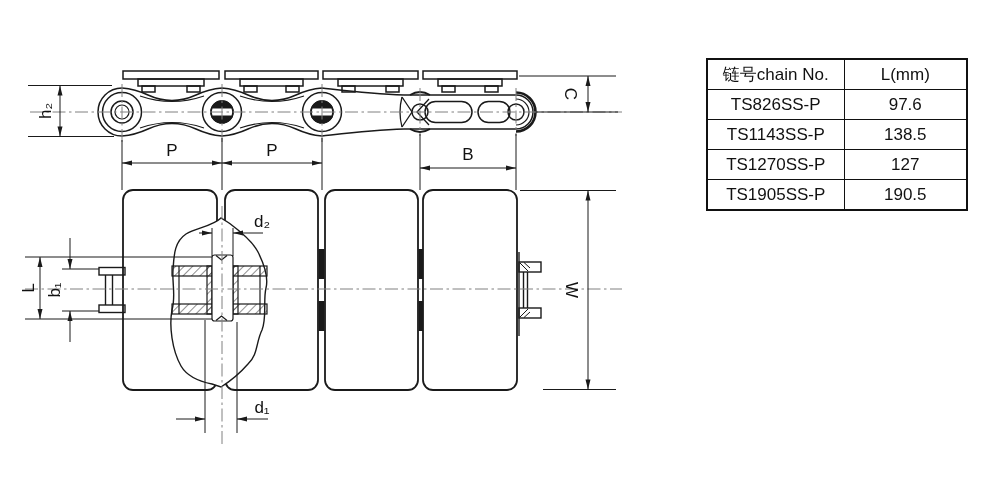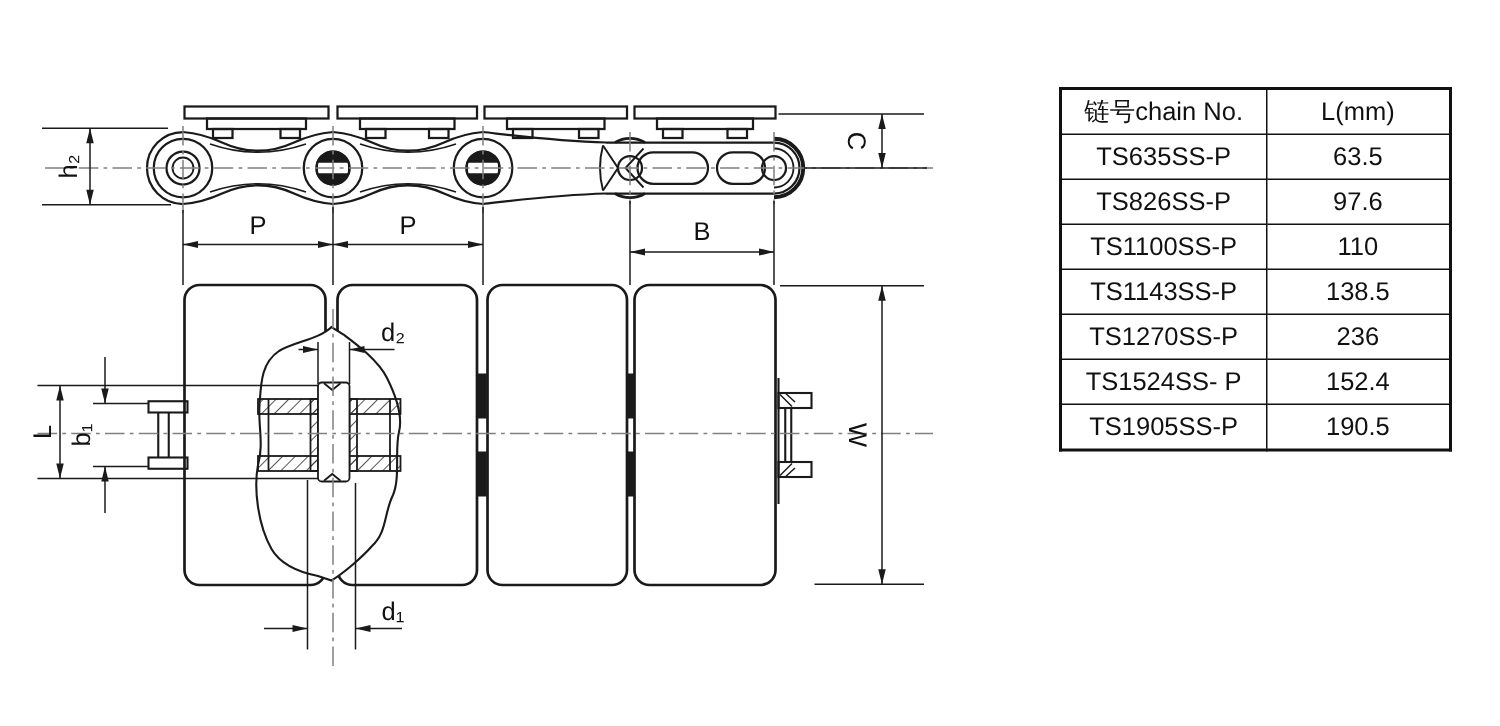--- a/index.html
+++ b/index.html
@@ -280,52 +280,40 @@
         </colgroup>
       <thead>
         <tr>
           <th>链号chain No.</th>
           <th>L(mm)</th>
         </tr>
       </thead>
       <tbody>
 
 
-          <tr>
-            <td>TS635SS-P</td>
-            <td>63.5</td>
-          </tr>
 
 
           <tr>
             <td>TS826SS-P</td>
             <td>97.6</td>
           </tr>
 
 
 
-          <tr>
-            <td>TS1100SS-P</td>
-            <td>110</td>
-          </tr>
 
           <tr>
             <td>TS1143SS-P</td>
             <td>138.5</td>
           </tr>
 
           <tr>
             <td>TS1270SS-P</td>
-            <td>236</td>
+            <td>127</td>
           </tr>
 
-          <tr>
-            <td>TS1524SS- P</td>
-            <td>152.4</td>
-          </tr>
 
           <tr>
             <td>TS1905SS-P</td>
             <td>190.5</td>
           </tr>
         </tbody>
     </table>
   </div>
 
 </div>

